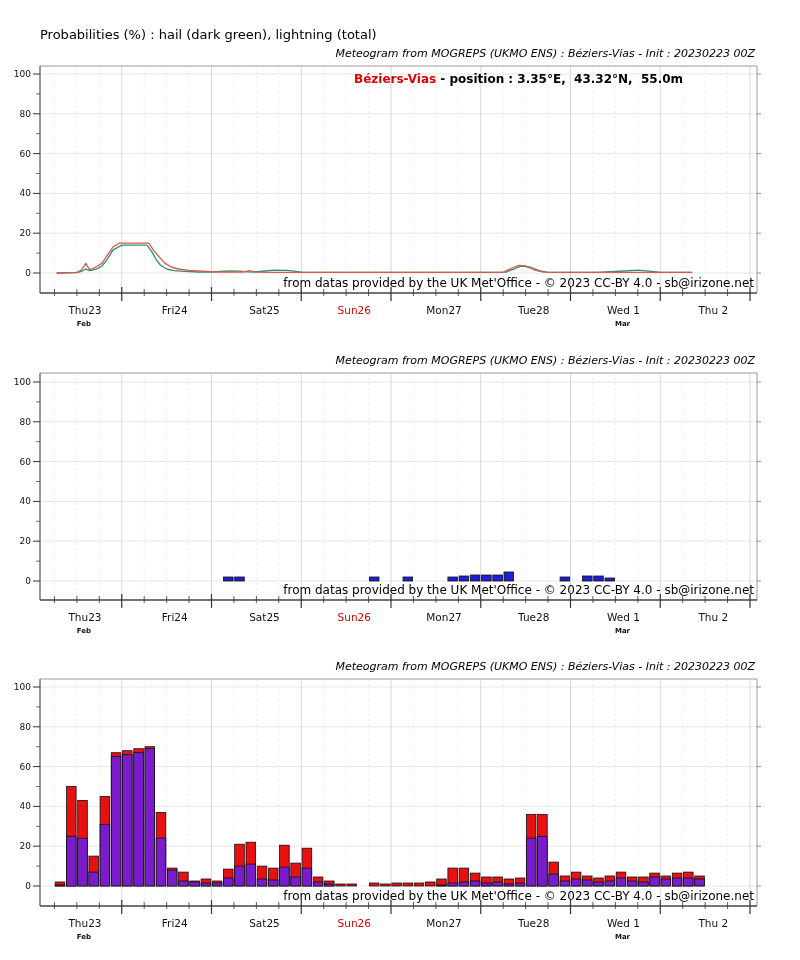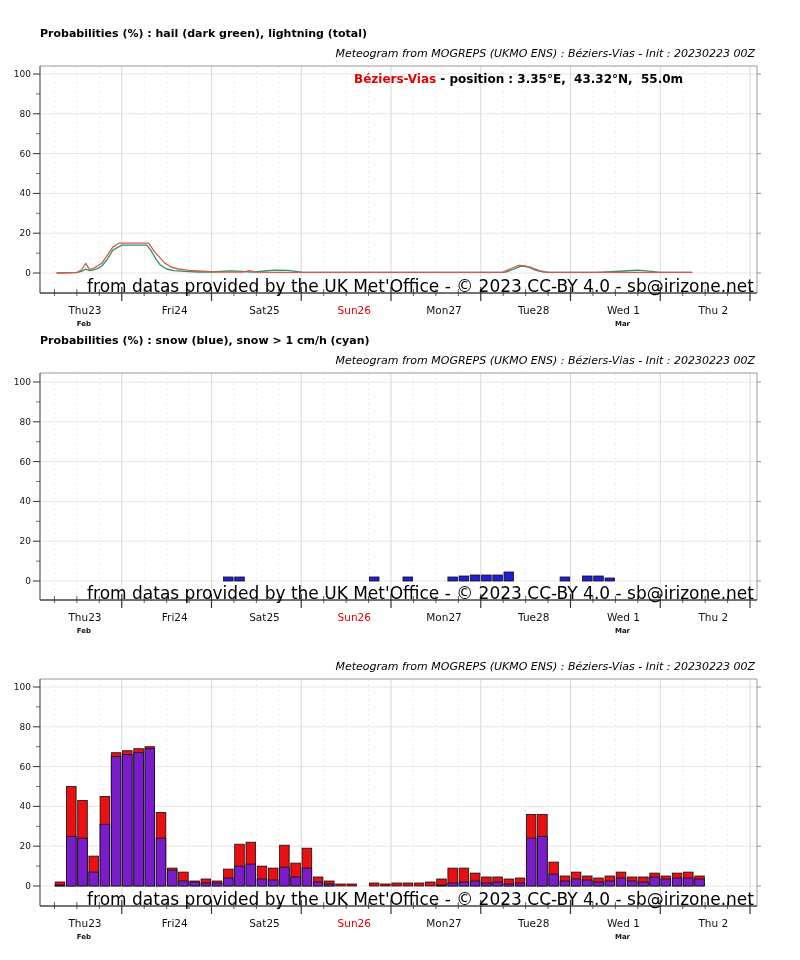--- a/index.html
+++ b/index.html
@@ -1,25 +1,25 @@
 <!DOCTYPE html>
 <html><head>
 <meta charset="utf-8">
 <style>
   html,body{margin:0;padding:0;background:#fff;width:800px;height:960px;overflow:hidden;
     font-family:"DejaVu Sans","Liberation Sans",sans-serif;}
   .stage{position:relative;width:800px;height:960px;background:#fff;}
   #chart-svg{position:absolute;left:0;top:0;}
-  .title{position:absolute;left:40px;font-size:11px;font-weight:bold;color:#000;white-space:pre;}
+  .title{position:absolute;left:40px;font-size:13px;font-weight:normal;color:#000;white-space:pre;}
   .t-p1{top:27px}.t-p2{top:334px}.t-p3{top:640px}
   .postitle{position:absolute;left:354px;top:25px;font-size:12px;font-weight:bold;white-space:pre;color:#000;margin-top:47px;}
   .postitle .station{color:#e00000;}
   .subtitle{position:absolute;right:45px;font-size:11px;color:#000;white-space:pre;font-style:italic;}
   .s-p1{top:47px}.s-p2{top:354px}.s-p3{top:660px}
-  .credit{position:absolute;right:46px;font-size:17px;color:#000;white-space:pre;}
+  .credit{position:absolute;right:46px;font-size:12px;color:#000;white-space:pre;}
   .c-p1{top:276px}.c-p2{top:583px}.c-p3{top:889px}
 </style>
 </head>
 <body>
 
 <div class="stage">
   <svg id="chart-svg" width="800" height="960">
       <g>
         <line x1="40" y1="273" x2="757" y2="273" stroke="#e6e6e6" stroke-width="1"></line>
         <line x1="40" y1="233.2" x2="757" y2="233.2" stroke="#e6e6e6" stroke-width="1"></line>
@@ -469,19 +469,18 @@
         <text x="622.5" y="939" font-size="7" fill="#111" text-anchor="middle" font-weight="bold">Mar</text>
         <text x="713.25" y="927" font-size="10.5" fill="#111" text-anchor="middle" font-weight="normal">Thu 2</text>
       </g>
     </svg>
 
   <div class="title t-p1">Probabilities (%) : hail (dark green), lightning (total)</div>
   <div class="postitle"><span class="station">Béziers-Vias</span><span> - position : 3.35°E,  43.32°N,  55.0m</span></div>
   <div class="subtitle s-p1">Meteogram from MOGREPS (UKMO ENS) : Béziers-Vias - Init : 20230223 00Z</div>
   <div class="credit c-p1">from datas provided by the UK Met'Office - © 2023 CC-BY 4.0 - sb@irizone.net</div>
 
-  <div class="title t-p2">Probabilities (%) : snow (blue), snow &gt; 1 cm/h (cyan)</div>
   <div class="subtitle s-p2">Meteogram from MOGREPS (UKMO ENS) : Béziers-Vias - Init : 20230223 00Z</div>
   <div class="credit c-p2">from datas provided by the UK Met'Office - © 2023 CC-BY 4.0 - sb@irizone.net</div>
 
   <div class="subtitle s-p3">Meteogram from MOGREPS (UKMO ENS) : Béziers-Vias - Init : 20230223 00Z</div>
   <div class="credit c-p3">from datas provided by the UK Met'Office - © 2023 CC-BY 4.0 - sb@irizone.net</div>
 </div>
 
 </body></html>

